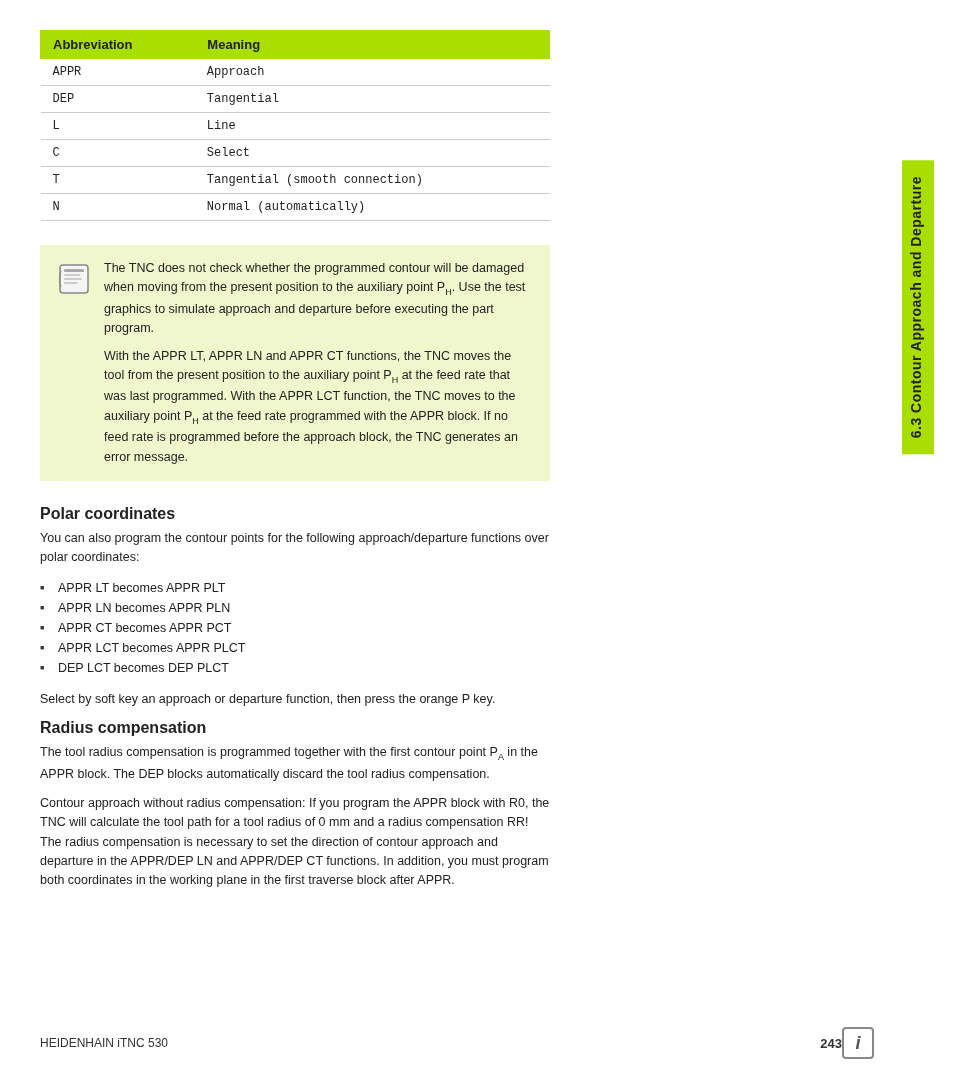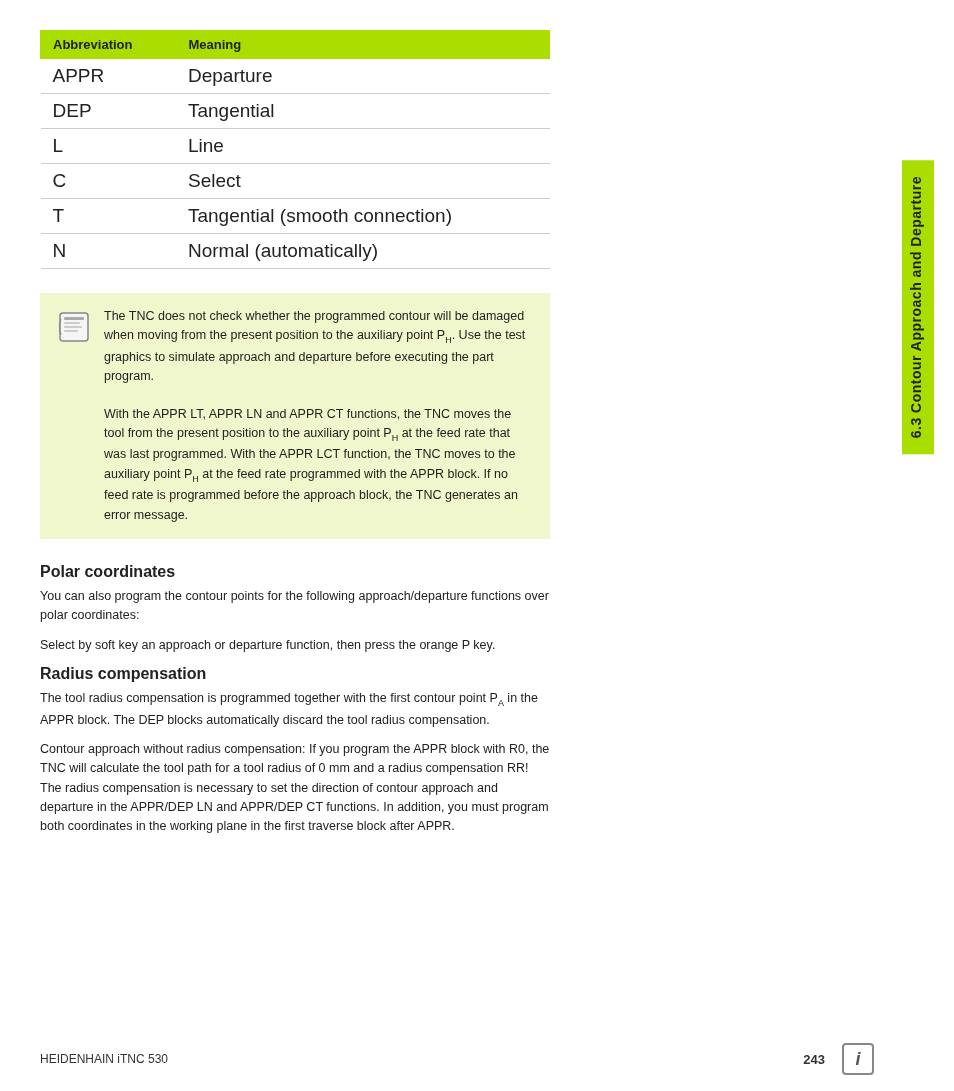--- a/index.html
+++ b/index.html
@@ -37,21 +37,22 @@
       text-align: left;
       font-weight: bold;
       font-size: 13px;
       border: 1px solid #aadd00;
     }
     .abbr-table tbody tr {
       border-bottom: 1px solid #ccc;
     }
     .abbr-table tbody td {
       padding: 6px 12px;
-      font-size: 19px;
+      font-size: 12px;
+      font-family: Liberation Mono, monospace;
     }
 
     
     .note-box {
       background: #f0f7cc;
       border: none;
       padding: 14px 16px;
       max-width: 510px;
       margin-bottom: 24px;
       display: flex;
@@ -63,21 +64,21 @@
       width: 36px;
       height: 36px;
       margin-top: 2px;
     }
     .note-text {
       font-size: 12.5px;
       line-height: 1.55;
       color: #222;
     }
     .note-text p {
-      margin-bottom: 18px;
+      margin-bottom: 8px;
     }
     .note-text p:last-child {
       margin-bottom: 0;
     }
 
     
     .section-heading {
       font-weight: bold;
       font-size: 16px;
       margin-bottom: 6px;
@@ -137,21 +138,21 @@
       letter-spacing: 0.5px;
       position: absolute;
       top: 160px;
       right: 20px;
       white-space: nowrap;
     }
 
     
     .footer {
       position: absolute;
-      bottom: 16px;
+      bottom: 32px;
       left: 40px;
       right: 80px;
       display: flex;
       justify-content: space-between;
       align-items: center;
       font-size: 12px;
       color: #333;
     }
     .footer-page {
       font-weight: bold;
@@ -183,21 +184,21 @@
   <table class="abbr-table">
     <thead>
       <tr>
         <th>Abbreviation</th>
         <th>Meaning</th>
       </tr>
     </thead>
     <tbody id="table-body">
     <tr>
           <td>APPR</td>
-          <td>Departure</td>
+          <td>Approach</td>
         </tr>
         <tr>
           <td>DEP</td>
           <td>Tangential</td>
         </tr>
         <tr>
           <td>L</td>
           <td>Line</td>
         </tr>
         <tr>
@@ -229,32 +230,39 @@
     </div>
     <div class="note-text">
       <p>The TNC does not check whether the programmed contour will be damaged when moving from the present position to the auxiliary point P<sub>H</sub>. Use the test graphics to simulate approach and departure before executing the part program.</p>
       <p>With the APPR LT, APPR LN and APPR CT functions, the TNC moves the tool from the present position to the auxiliary point P<sub>H</sub> at the feed rate that was last programmed. With the APPR LCT function, the TNC moves to the auxiliary point P<sub>H</sub> at the feed rate programmed with the APPR block. If no feed rate is programmed before the approach block, the TNC generates an error message.</p>
     </div>
   </div>
 
   <div class="section-heading">Polar coordinates</div>
   <p class="body-para">You can also program the contour points for the following approach/departure functions over polar coordinates:</p>
 
+  <ul class="bullet-list" id="bullet-list">
+  <li>APPR LT becomes APPR PLT</li>
+      <li>APPR LN becomes APPR PLN</li>
+      <li>APPR CT becomes APPR PCT</li>
+      <li>APPR LCT becomes APPR PLCT</li>
+      <li>DEP LCT becomes DEP PLCT</li>
+    </ul>
 
   <p class="body-para">Select by soft key an approach or departure function, then press the orange P key.</p>
 
   <div class="section-heading">Radius compensation</div>
   <p class="body-para">The tool radius compensation is programmed together with the first contour point P<sub>A</sub> in the APPR block. The DEP blocks automatically discard the tool radius compensation.</p>
   <p class="body-para">Contour approach without radius compensation: If you program the APPR block with R0, the TNC will calculate the tool path for a tool radius of 0 mm and a radius compensation RR! The radius compensation is necessary to set the direction of contour approach and departure in the APPR/DEP LN and APPR/DEP CT functions. In addition, you must program both coordinates in the working plane in the first traverse block after APPR.</p>
 
 </div>
 
 <div class="sidebar">
   <div class="sidebar-tab">6.3 Contour Approach and Departure</div>
 </div>
 
 <div class="footer">
   <span>HEIDENHAIN iTNC 530</span>
-  <div style="display:flex; align-items:center; gap:17px;">
+  <div style="display:flex; align-items:center; gap:0;">
     <span class="footer-page">243</span>
     <div class="footer-icon-box">i</div>
   </div>
 </div>
 
 </body></html>

